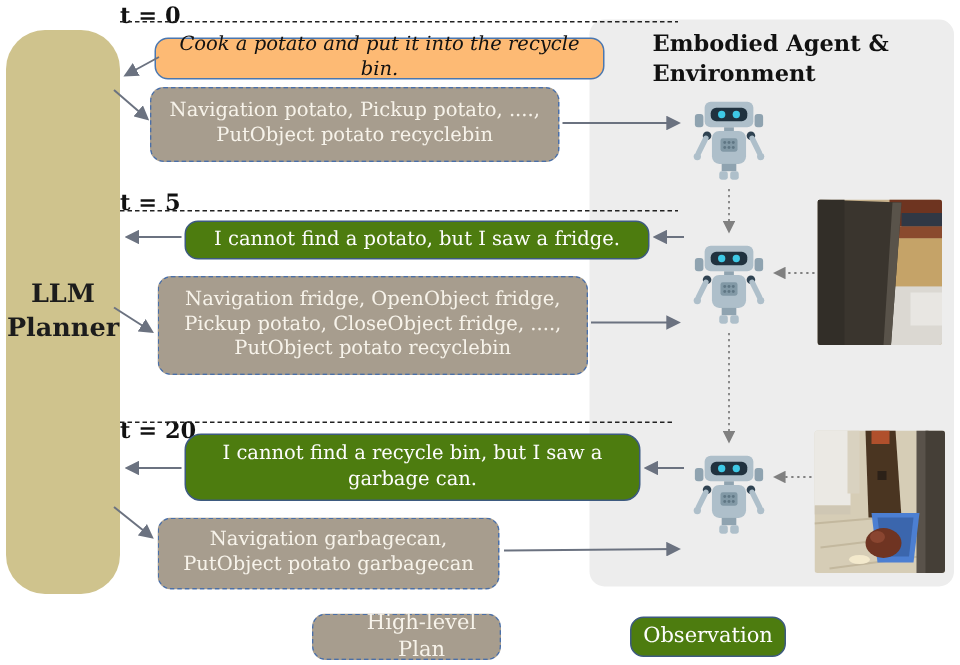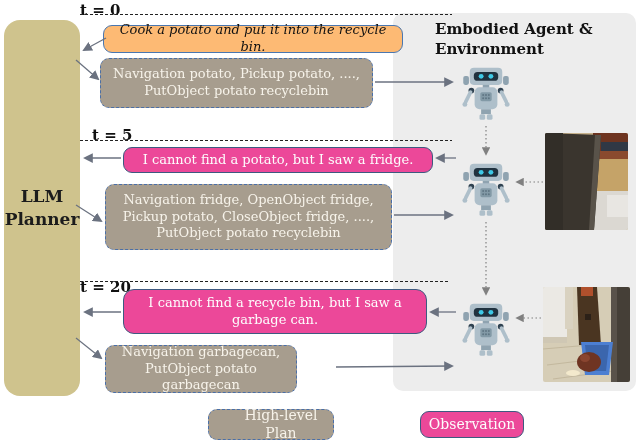--- a/index.html
+++ b/index.html
@@ -1,42 +1,42 @@
 <!DOCTYPE html>
 <html><head>
 <meta charset="utf-8">
 <style>
   html,body{margin:0;padding:0;background:#fff;}
   .canvas{position:relative;width:640px;height:443px;background:#ffffff;overflow:hidden;
           font-family:"DejaVu Serif","Liberation Serif",serif;}
   .abs{position:absolute;box-sizing:border-box;}
 
-  .planner{left:4px;top:20px;width:76px;height:376px;background:#cfc38d;border-radius:16px;
+  .planner{left:4px;top:20px;width:76px;height:376px;background:#cfc38d;border-radius:26px;
            display:flex;align-items:center;justify-content:center;text-align:center;
            font-weight:700;font-size:17px;color:#1c1c1c;line-height:1.35;padding:17px 3px;}
 
   .panel{left:393px;top:13px;width:243px;height:378px;background:#ededed;border-radius:10px;}
   .panel-title{left:435px;top:20px;width:160px;text-align:left;font-weight:600;
                font-size:15px;color:#111;line-height:1.3;}
 
   .msg{display:flex;align-items:center;justify-content:center;text-align:center;
        font-size:13px;line-height:1.28;border-radius:9px;padding:2px 8px;}
   .instruction{background:#fdba74;border:1.6px solid #4a77b0;font-style:italic;color:#111;}
   .plan{background:#a79d8e;border:1.6px dashed #4a6fa8;color:#f7f3ea;}
-  .obs{background:#ec4899;border:1.6px solid #3d5a80;color:#fdfdfd;}
+  .obs{background:#4d7c0f;border:1.6px solid #3d5a80;color:#fdfdfd;}
 
   .instr0{left:103px;top:25px;width:300px;height:28px;}
   .plan0{left:100px;top:58px;width:273px;height:50px;}
   .obs5{left:123px;top:147px;width:310px;height:26px;}
   .plan5{left:105px;top:184px;width:287px;height:66px;}
   .obs20{left:123px;top:289px;width:304px;height:45px;border-radius:11px;}
-  .plan20{left:105px;top:345px;width:192px;height:48px;}
+  .plan20{left:105px;top:345px;width:228px;height:48px;}
 
   .tlabel{font-size:15px;font-weight:700;color:#111;}
-  .t0{left:80px;top:1px;} .t5{left:92px;top:126px;} .t20{left:80px;top:278px;}
+  .t0{left:80px;top:1px;} .t5{left:80px;top:126px;} .t20{left:80px;top:278px;}
 
   .leg-instr{left:83px;top:412px;width:100px;height:26px;font-size:14px;}
   .leg-plan{left:208px;top:409px;width:126px;height:31px;font-size:14px;padding-left:28px;}
   .leg-obs{left:372px;top:411px;width:104px;height:27px;font-size:14px;margin-left:48px;}
 
   .robot{width:52px;height:58px;}
   .r1{left:460px;top:64px;} .r2{left:460px;top:160px;} .r3{left:460px;top:300px;}
 
   .photo{border-radius:2px;}
   .fridge{left:545px;top:133px;width:83px;height:97px;}

